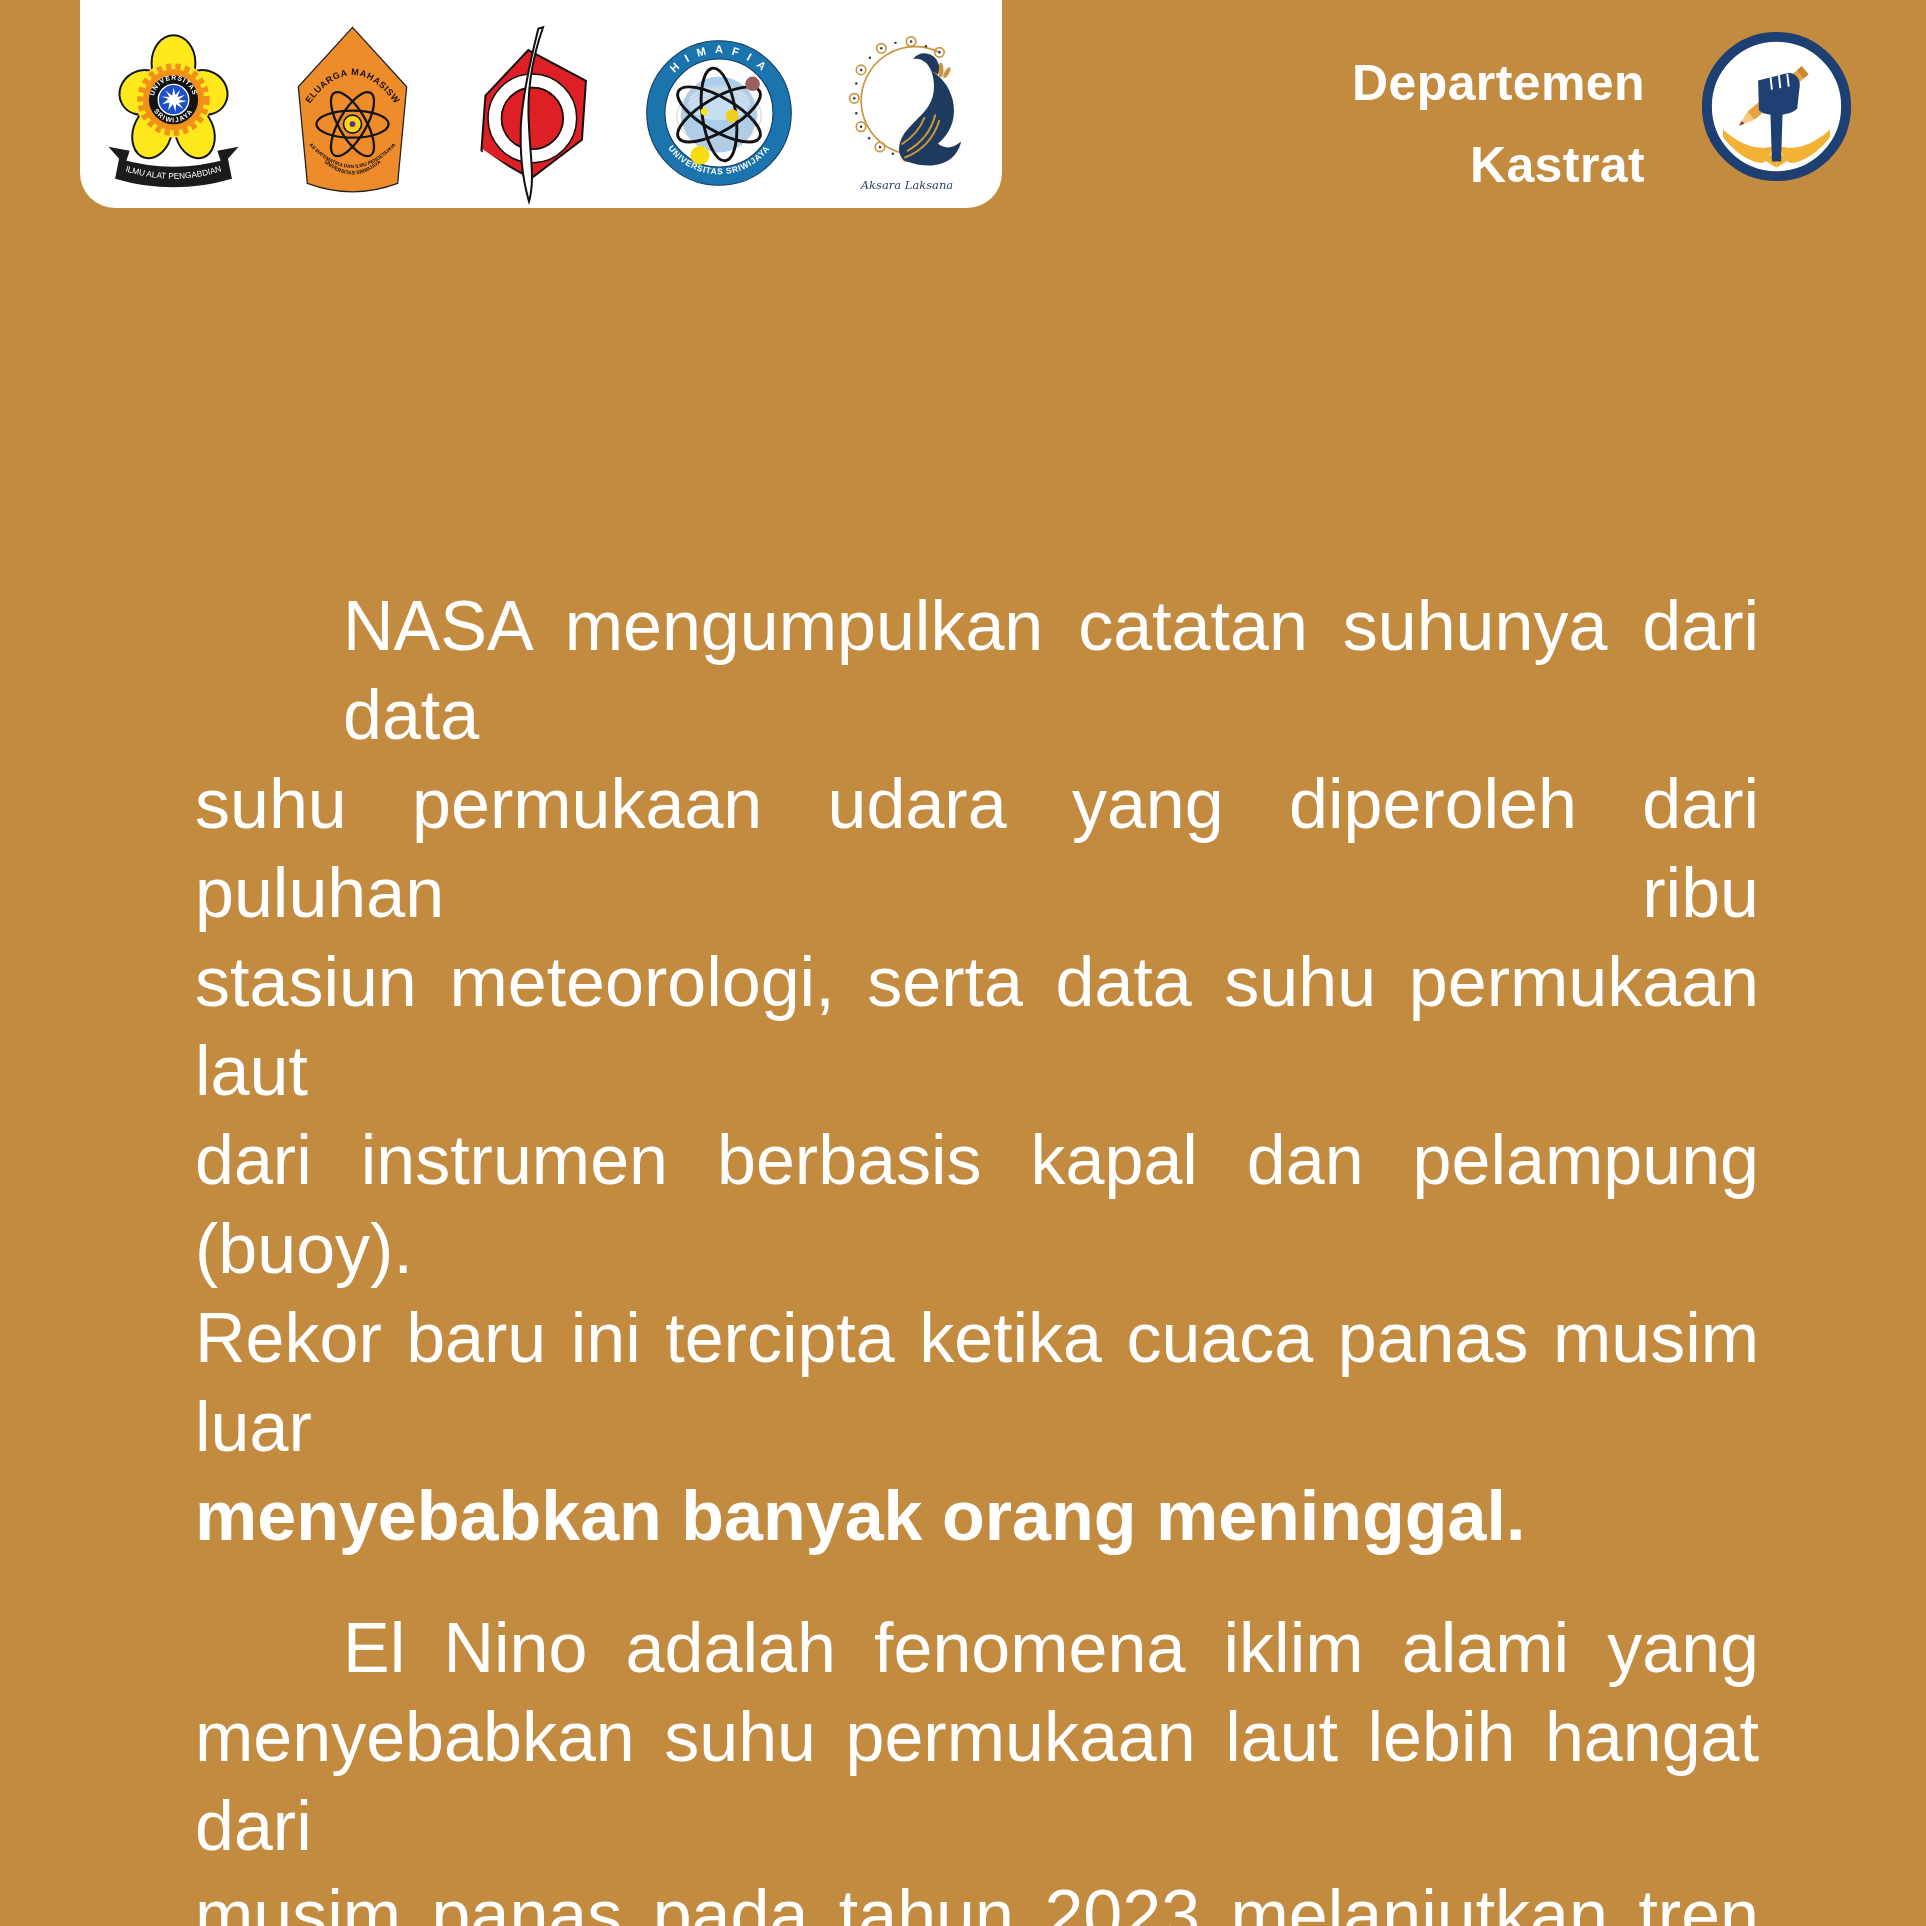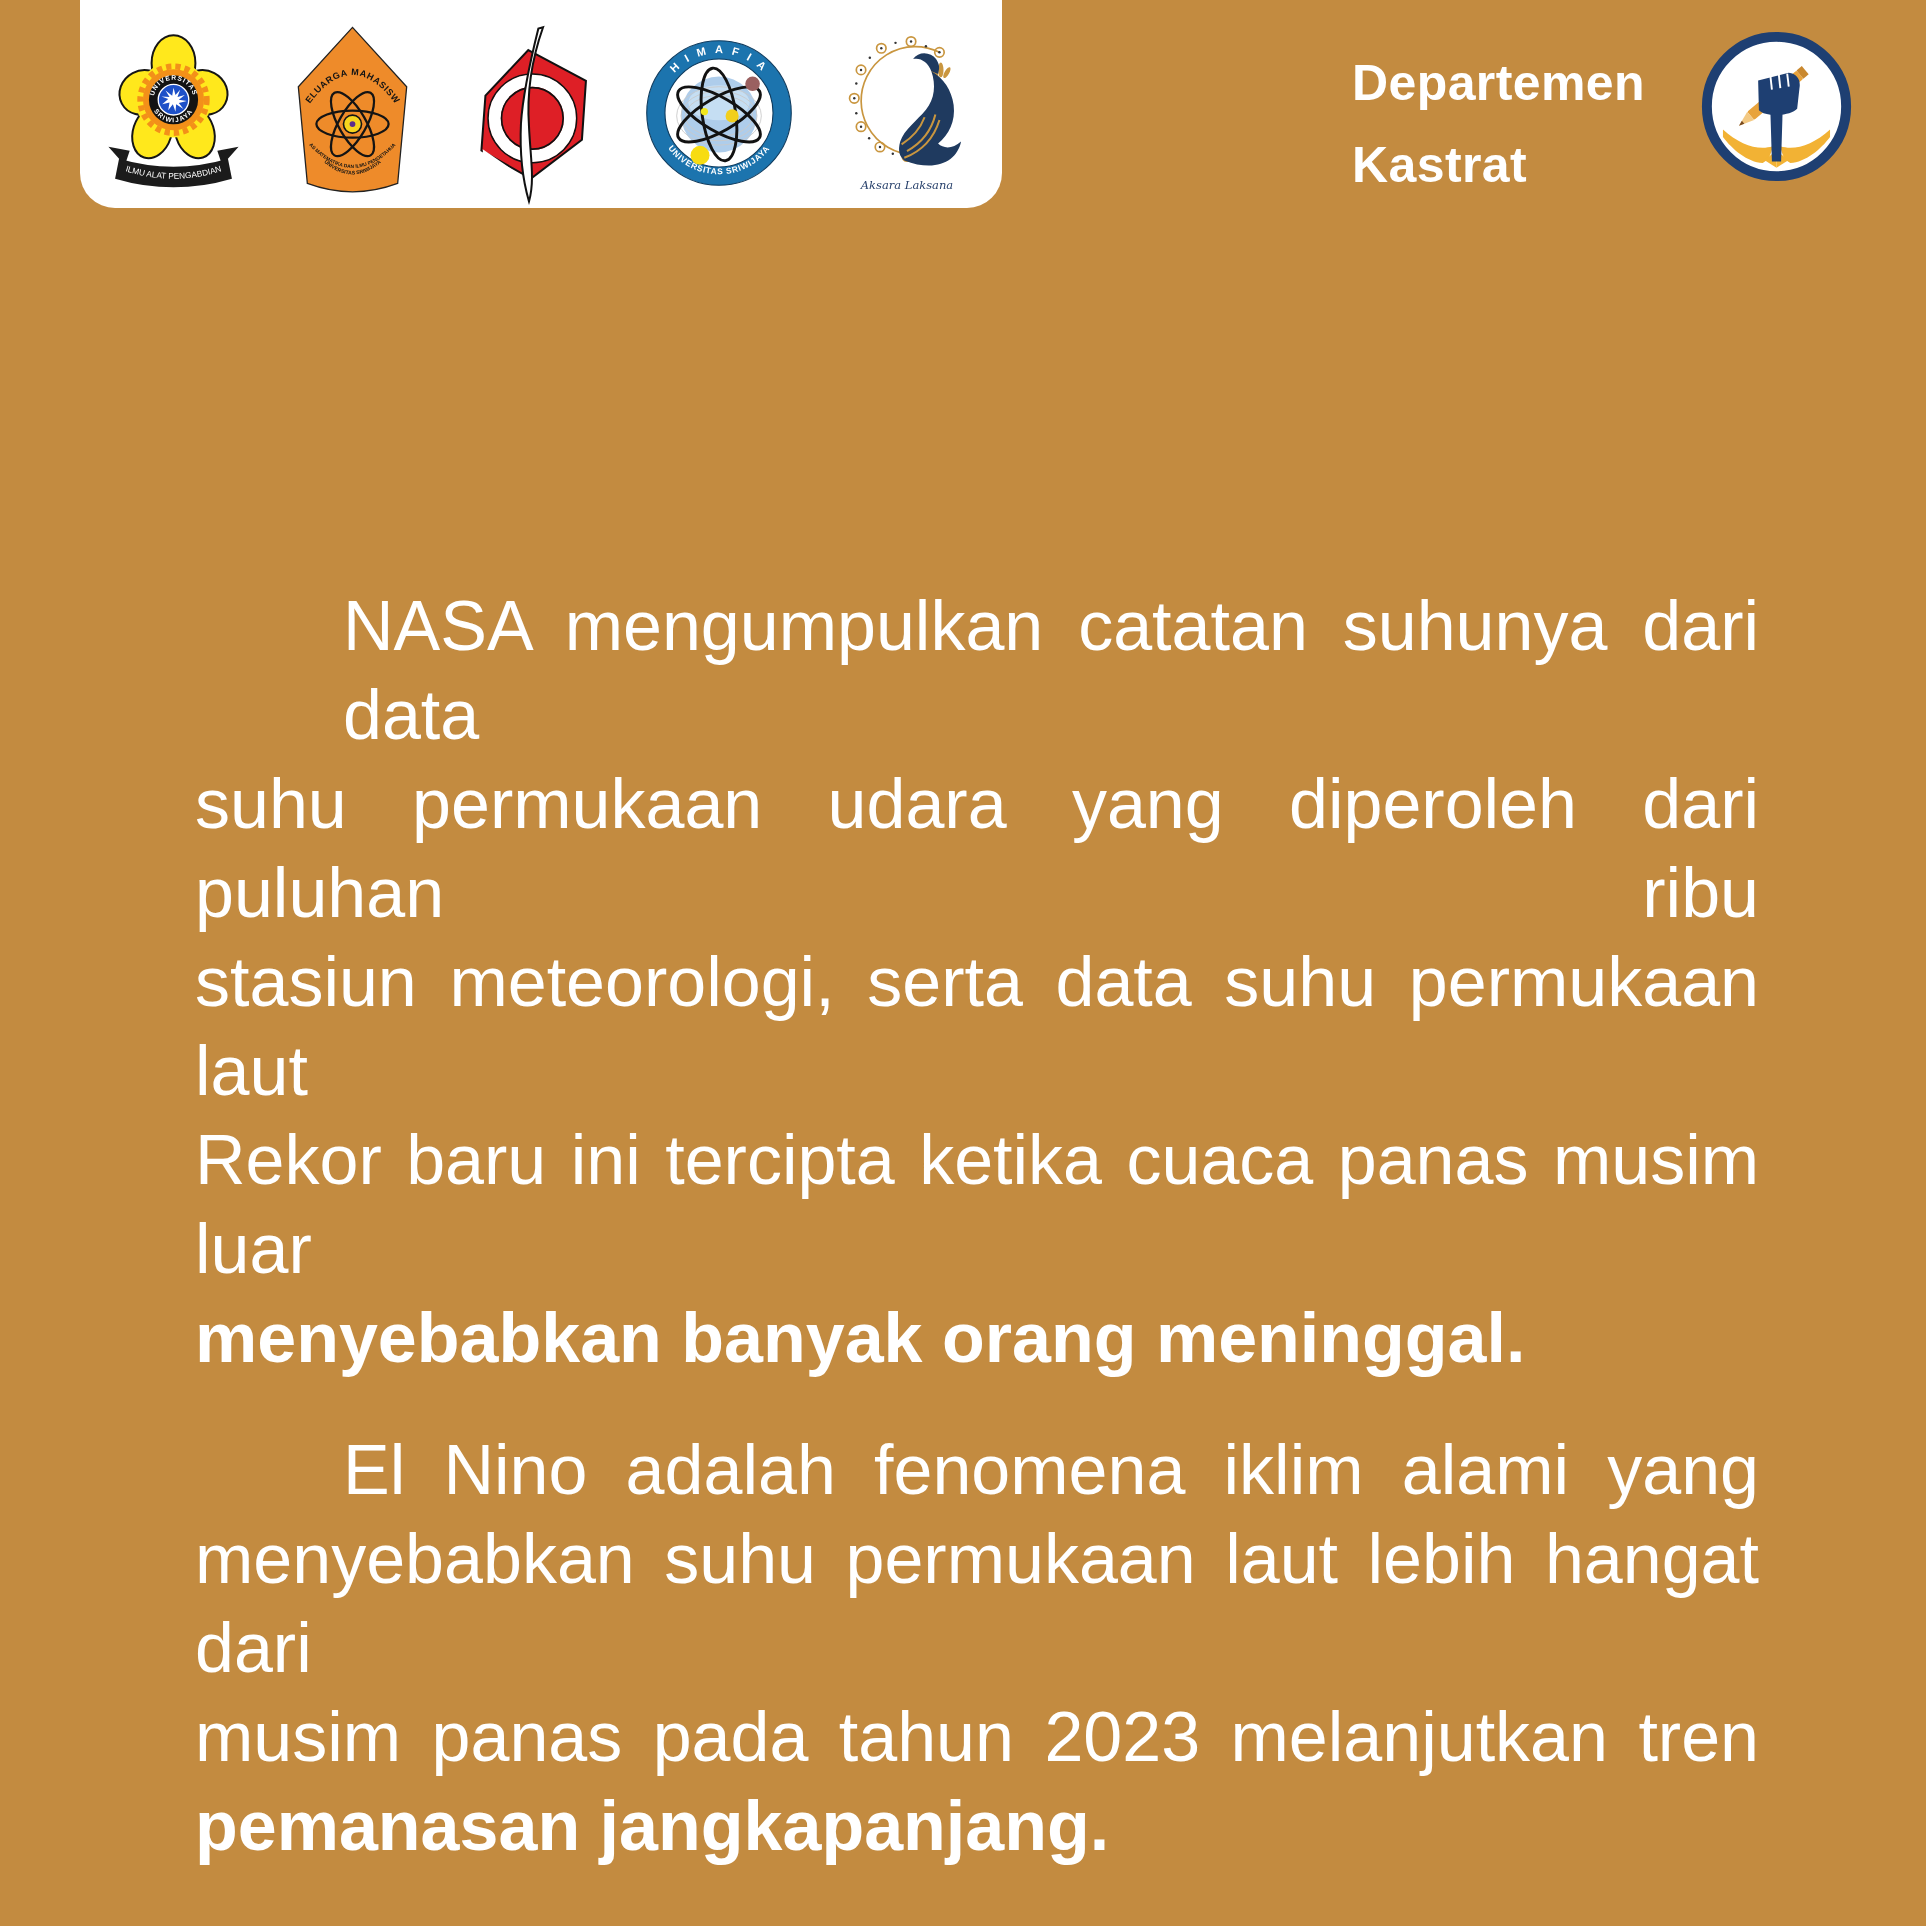--- a/index.html
+++ b/index.html
@@ -11,21 +11,21 @@
   
   .logo-card{
     position:absolute;left:80px;top:0;width:922px;height:208px;
     background:#ffffff;border-radius:0 0 35px 35px;
     display:flex;align-items:center;justify-content:space-between;
     padding:21px 27px 3.9px 27px;box-sizing:border-box;
   }
   .logo-card svg{display:block;}
   
   .dept{
-    position:absolute;right:281px;top:42px;text-align:left;
+    position:absolute;right:281px;top:42px;text-align:right;
     color:#ffffff;font-size:50px;line-height:82px;font-weight:700;
     letter-spacing:0.4px;
   }
   .kastrat-badge{position:absolute;left:1700px;top:30px;width:153px;height:153px;}
   
   .body-text{
     position:absolute;left:195px;top:582px;width:1564px;
     color:#ffffff;font-size:70px;line-height:89px;font-weight:400;
   }
   .body-text .line{
@@ -234,20 +234,21 @@
     <path d="M 114,57 L 116,74"></path>
   </g>
 </svg>
 </span>
 
 <div class="body-text">
   <div class="para1">
     <div class="line first">NASA mengumpulkan catatan suhunya dari data</div>
     <div class="line">suhu permukaan udara yang diperoleh dari puluhan ribu</div>
     <div class="line">stasiun meteorologi, serta data suhu permukaan laut</div>
+    <div class="line">dari instrumen berbasis kapal dan pelampung (buoy).</div>
     <div class="line">Rekor baru ini tercipta ketika cuaca panas musim luar</div>
     <div class="line last">menyebabkan banyak orang meninggal.</div>
   </div>
   <div class="para2">
     <div class="line first">El Nino adalah fenomena iklim alami yang</div>
     <div class="line">menyebabkan suhu permukaan laut lebih hangat dari</div>
     <div class="line">musim panas pada tahun 2023 melanjutkan tren</div>
     <div class="line last">pemanasan jangkapanjang.</div>
   </div>
 </div>

